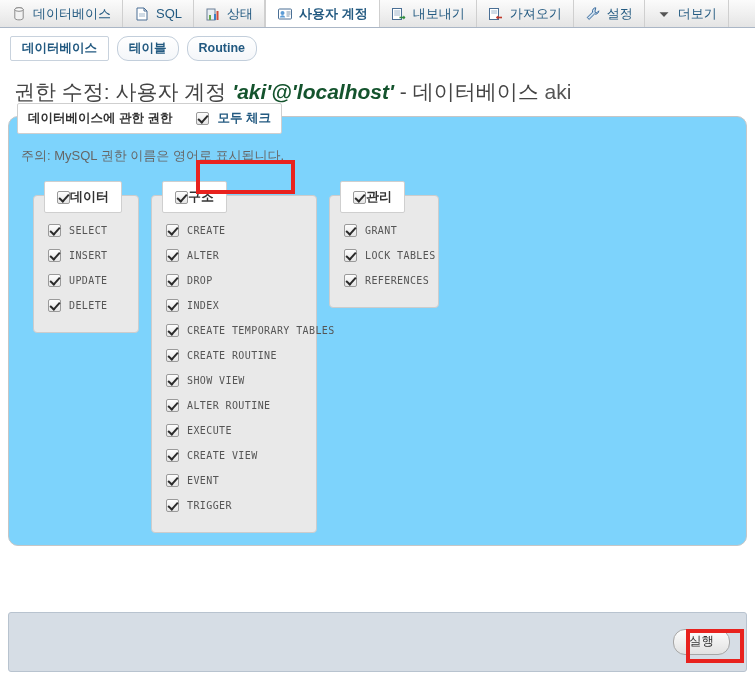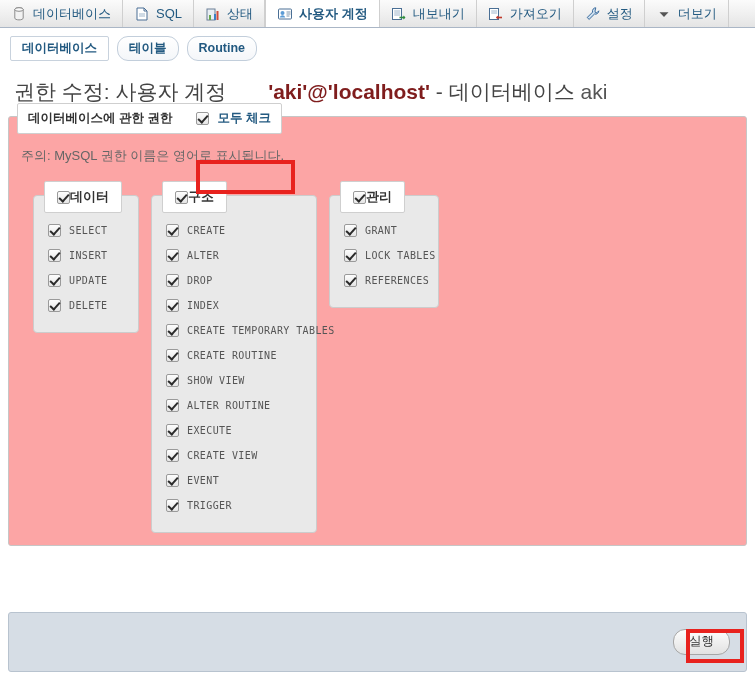--- a/index.html
+++ b/index.html
@@ -75,34 +75,34 @@
 
   
   .page-title {
     font-size: 21px;
     color: #444444;
     font-weight: normal;
     padding: 14px 12px 10px 14px;
     white-space: nowrap;
   }
   .page-title .mono-em {
-    color: #7f1d1d;
-    font-weight: bold;
-    margin-left: 36px;
+    font-style: italic;
+    color: #14532d;
+    font-weight: bold;
   }
   .page-title .db-em {
     color: #555555;
   }
 
   
   .panel-wrap { padding: 0 8px; position: relative; }
   .panel {
     border: 1px solid #c6c6c6;
-    background: #fca5a5;
-    border-radius: 3px;
+    background: #7dd3fc;
+    border-radius: 10px;
     position: relative;
     padding: 26px 12px 4px 12px;
     min-height: 430px;
   }
   .panel-legend {
     position: absolute;
     top: -14px;
     left: 8px;
     background: #ffffff;
     border: 1px solid #cfcfcf;

